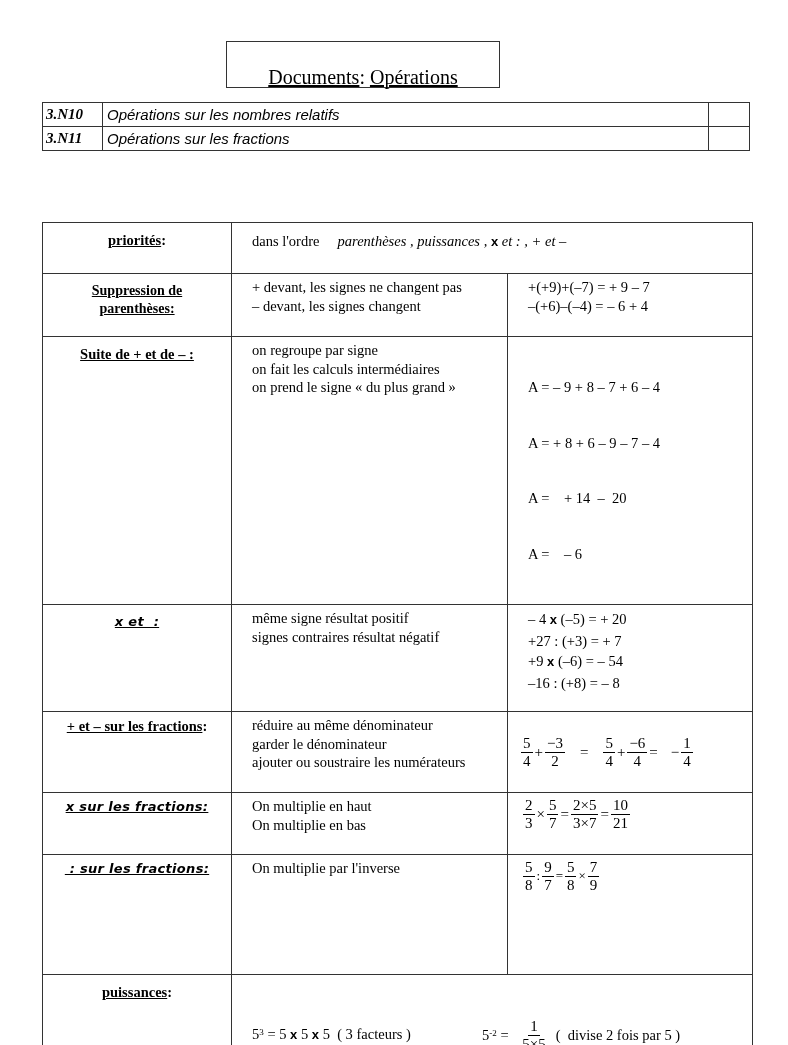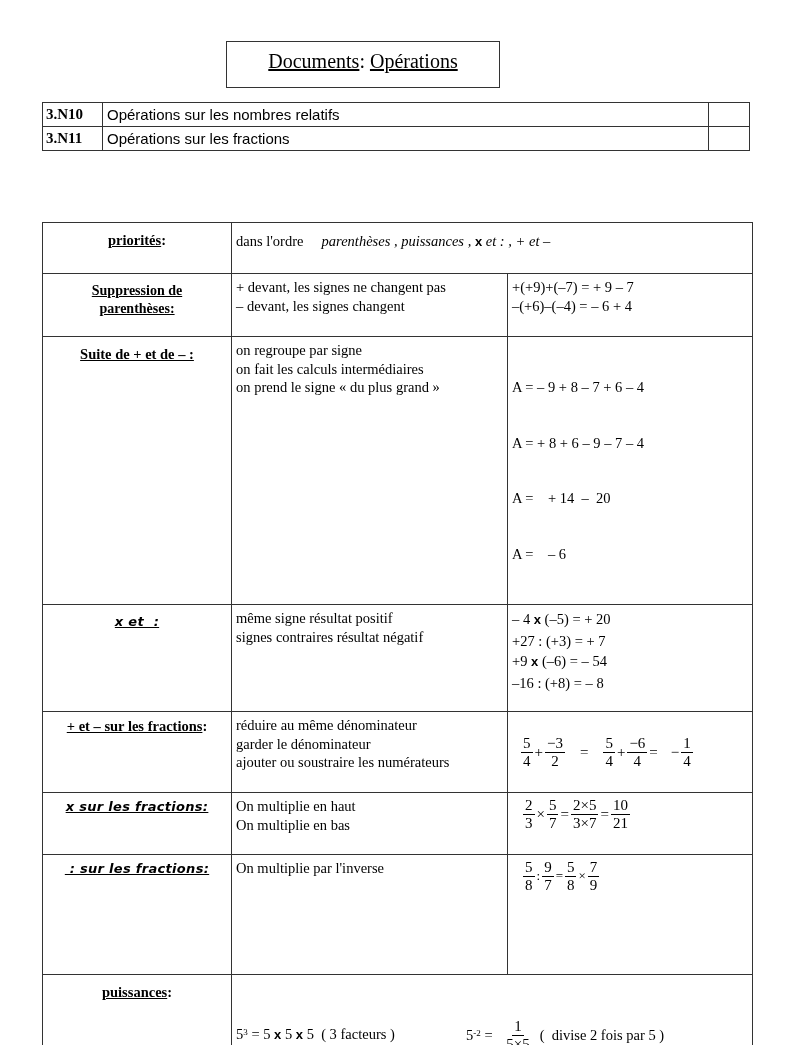--- a/index.html
+++ b/index.html
@@ -1,29 +1,29 @@
 <!DOCTYPE html>
 <html><head>
 <meta charset="utf-8">
 <style>
   html, body { margin:0; padding:0; background:#ffffff; }
   body { width:788px; height:1045px; position:relative; overflow:hidden; color:#000; font-family:"Liberation Serif", serif; }
   .title-box { position:absolute; left:226px; top:41px; width:274px; height:47px; border:1.5px solid #333; box-sizing:border-box; text-align:center; }
-  .title-box .t { display:inline-block; margin-top:8px; font-size:20px; }
+  .title-box .t { display:inline-block; margin-top:24px; font-size:20px; }
   .title-box .u { text-decoration:underline; }
 
   table { border-collapse:collapse; position:absolute; }
-  .comp { left:42px; top:102px; width:708px; }
+  .comp { left:42px; top:102px; width:708px;font-style:italic; }
   .comp td { border:1.5px solid #333; height:24px; padding:0 4px; font-size:15.5px; box-sizing:border-box; }
   .comp td.code { width:60px; font-weight:bold; font-family:"Liberation Serif", serif; font-size:15px; padding-left:3px; }
   .comp td.lbl { font-family:"Liberation Sans", sans-serif; font-size:15px; }
   .comp td.box { width:41px; }
 
   .main { left:42px; top:222px; width:711px; }
-  .main td { border:1.5px solid #333; vertical-align:top; font-size:14.5px; line-height:18.5px; padding:4px 4px; box-sizing:border-box; }
+  .main td { border:1.5px solid #333; vertical-align:top; font-size:14.5px; line-height:18.5px; padding:4px 20px; box-sizing:border-box; }
   .main td.head { width:189px; text-align:center; font-weight:bold; font-size:14.5px; padding-top:8px; }
   .main td.head .u { text-decoration:underline; }
   .main td.head.comic { font-family:"DejaVu Sans", sans-serif; font-size:13px; letter-spacing:0.3px;font-style:italic; }
   .main td.mid { width:276px; }
   .main td.ex { }
   .it { font-style:italic; }
   .x { font-family:"Liberation Sans", sans-serif; font-weight:bold; font-size:13px; }
 
   .frac { display:inline-flex; flex-direction:column; align-items:center; vertical-align:middle; font-size:15px; line-height:17px; margin:0 1px; }
   .frac .n { border-bottom:1px solid #000; padding:0 2px; }

